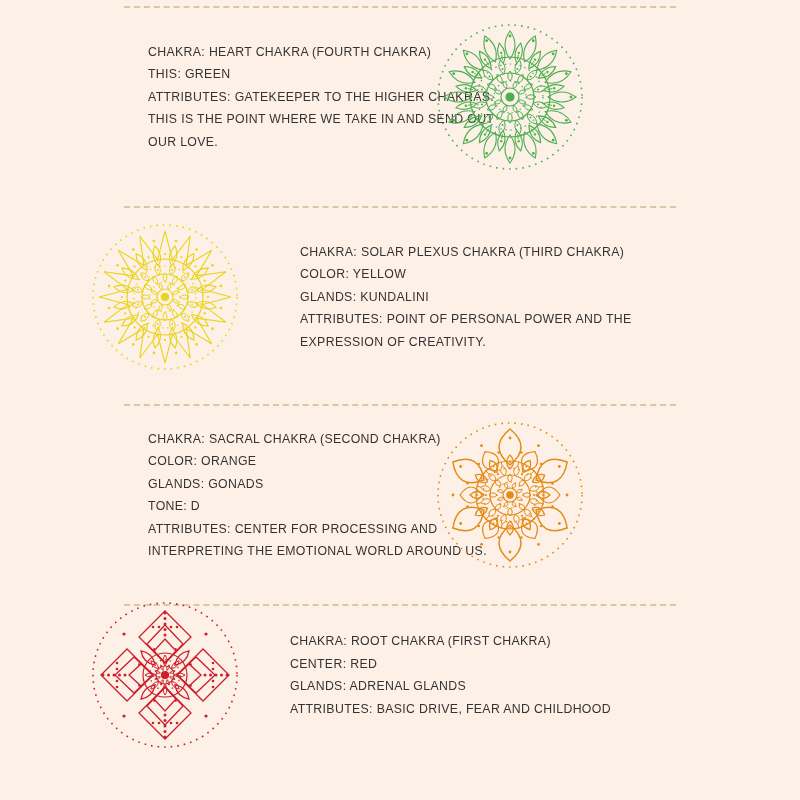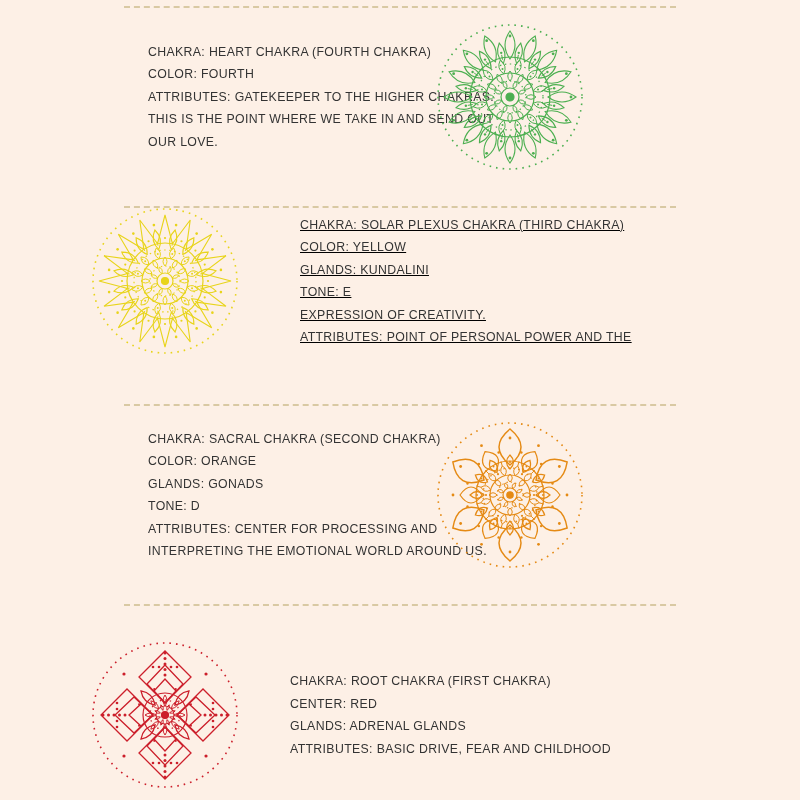--- a/index.html
+++ b/index.html
@@ -59,46 +59,46 @@
     display: block;
     width: 150px;
     height: 150px;
   }
 
   
   #sec-heart { top: 22px; }
   #sec-heart .text-col { padding-left: 148px; width: 380px; }
   #sec-heart .art-col { width: 260px; }
 
-  #sec-solar { top: 206px; text-decoration: underline; }
+  #sec-solar { top: 222px; }
   #sec-solar .art-col { width: 300px; padding-left: 30px; }
   #sec-solar .text-col { width: 420px; }
 
   #sec-sacral { top: 420px; }
   #sec-sacral .text-col { padding-left: 148px; width: 380px; }
   #sec-sacral .art-col { width: 260px; }
 
-  #sec-root { top: 640px; }
+  #sec-root { top: 600px; }
   #sec-root .art-col { width: 290px; padding-left: 40px; }
   #sec-root .text-col { width: 430px; }
 </style>
 </head>
 <body>
 
 <div class="page">
 
   <div class="divider" style="top:6px"></div>
   <div class="divider" style="top:206px"></div>
   <div class="divider" style="top:404px"></div>
   <div class="divider" style="top:604px"></div>
 
   <div class="section" id="sec-heart">
     <div class="text-col">
       <div class="line">CHAKRA: HEART CHAKRA (FOURTH CHAKRA)</div>
-      <div class="line">COLOR: FOURTH</div>
+      <div class="line">THIS: GREEN</div>
       <div class="line">ATTRIBUTES: GATEKEEPER TO THE HIGHER CHAKRAS.</div>
       <div class="line">THIS IS THE POINT WHERE WE TAKE IN AND SEND OUT</div>
       <div class="line">OUR LOVE.</div>
     </div>
     <div class="art-col">
       <div class="mandala-wrap">
         <svg class="mandala" viewBox="0 0 150 150">
           <g fill="none" stroke="#4caf50" stroke-width="1.2">
             <circle cx="75" cy="75" r="72" stroke-dasharray="1.6 5" stroke-width="1.6"></circle>
             <g>
@@ -418,23 +418,22 @@
               <line x1="104.93290604289163" y1="54.999471611294325" x2="108.25878449210181" y2="52.77719067921591"></line>
               <line x1="110.30827009451629" y1="67.97674840741936" x2="114.2314112161292" y2="67.19638711935485"></line>
             </g>
         </svg>
       </div>
     </div>
     <div class="text-col">
       <div class="line">CHAKRA: SOLAR PLEXUS CHAKRA (THIRD CHAKRA)</div>
       <div class="line">COLOR: YELLOW</div>
       <div class="line">GLANDS: KUNDALINI</div>
-      <div class="line">TONE: E</div>
+      <div class="line">ATTRIBUTES: POINT OF PERSONAL POWER AND THE</div>
       <div class="line">EXPRESSION OF CREATIVITY.</div>
-      <div class="line">ATTRIBUTES: POINT OF PERSONAL POWER AND THE</div>
     </div>
   </div>
 
   <div class="section" id="sec-sacral">
     <div class="text-col">
       <div class="line">CHAKRA: SACRAL CHAKRA (SECOND CHAKRA)</div>
       <div class="line">COLOR: ORANGE</div>
       <div class="line">GLANDS: GONADS</div>
       <div class="line">TONE: D</div>
       <div class="line">ATTRIBUTES: CENTER FOR PROCESSING AND</div>

